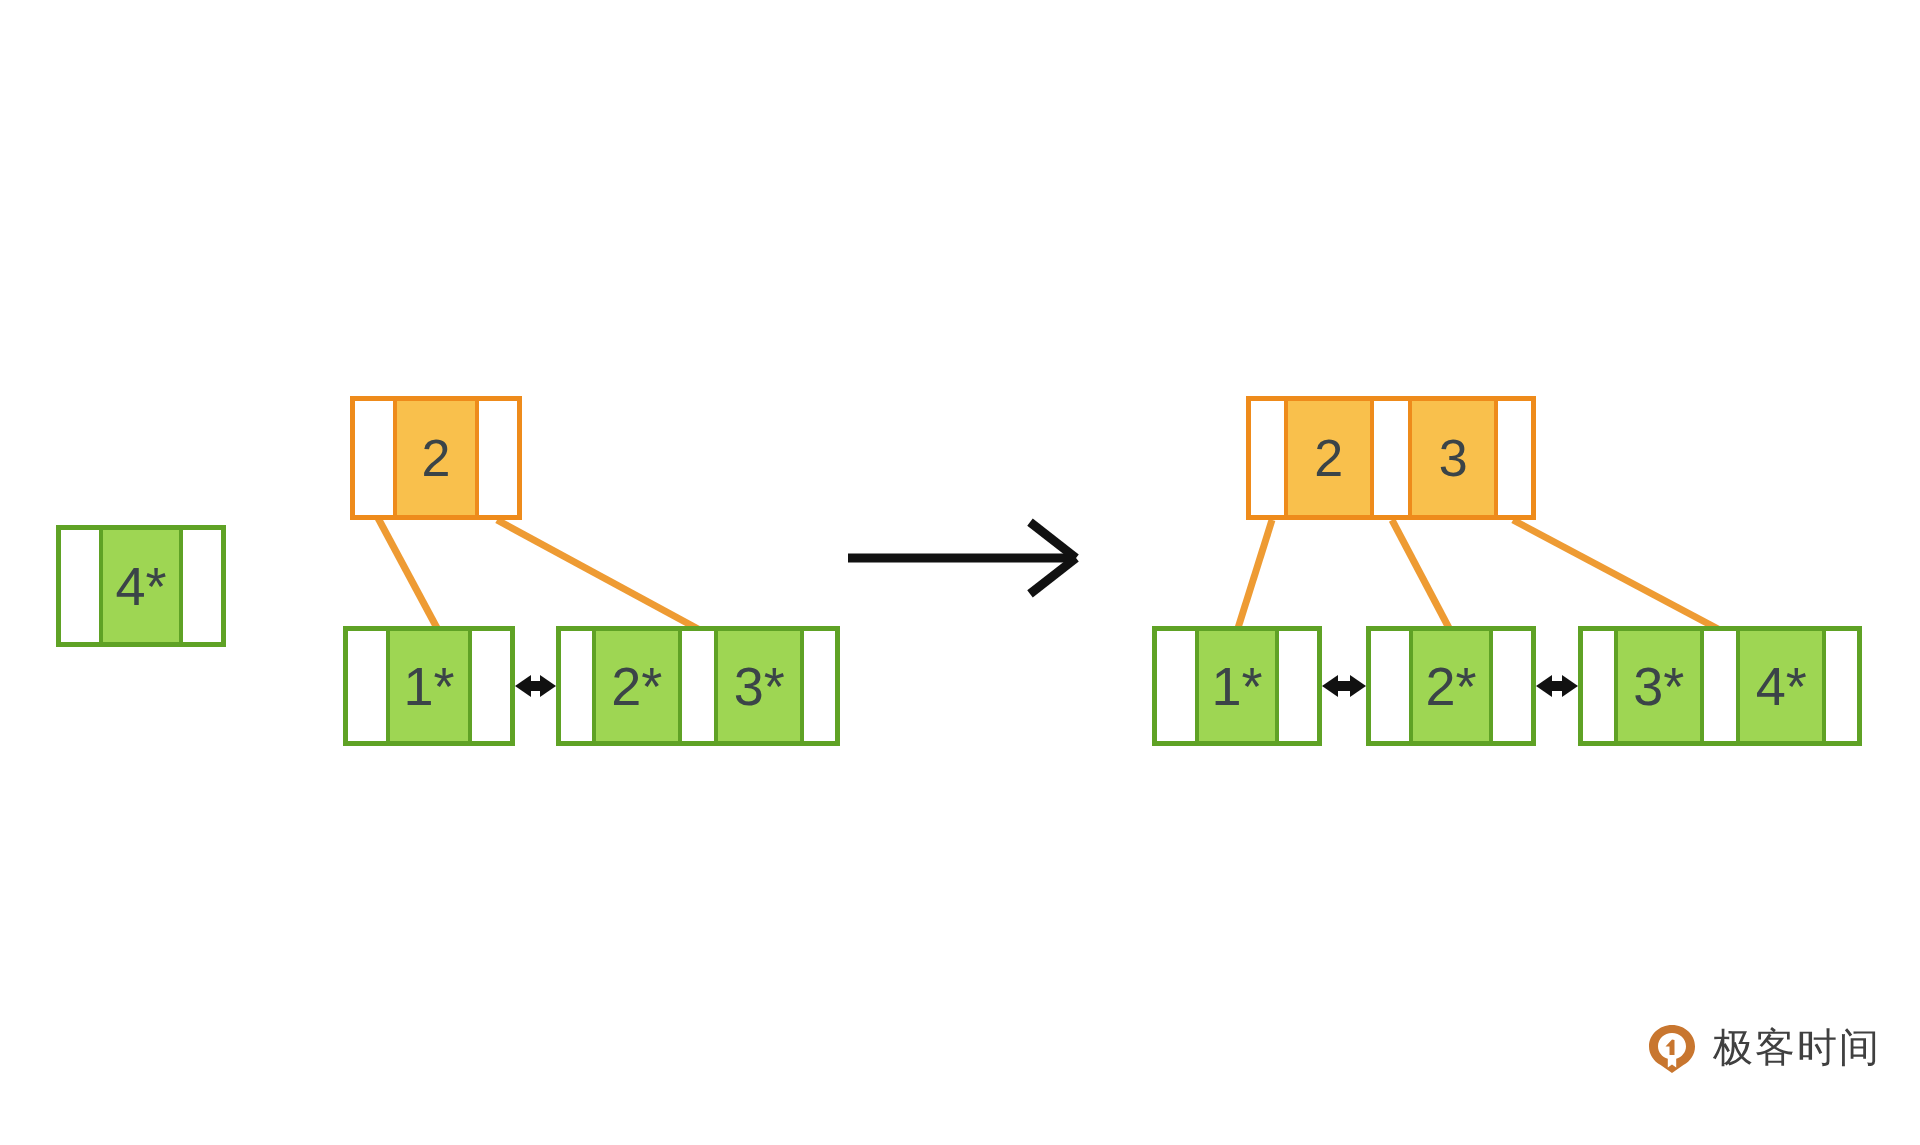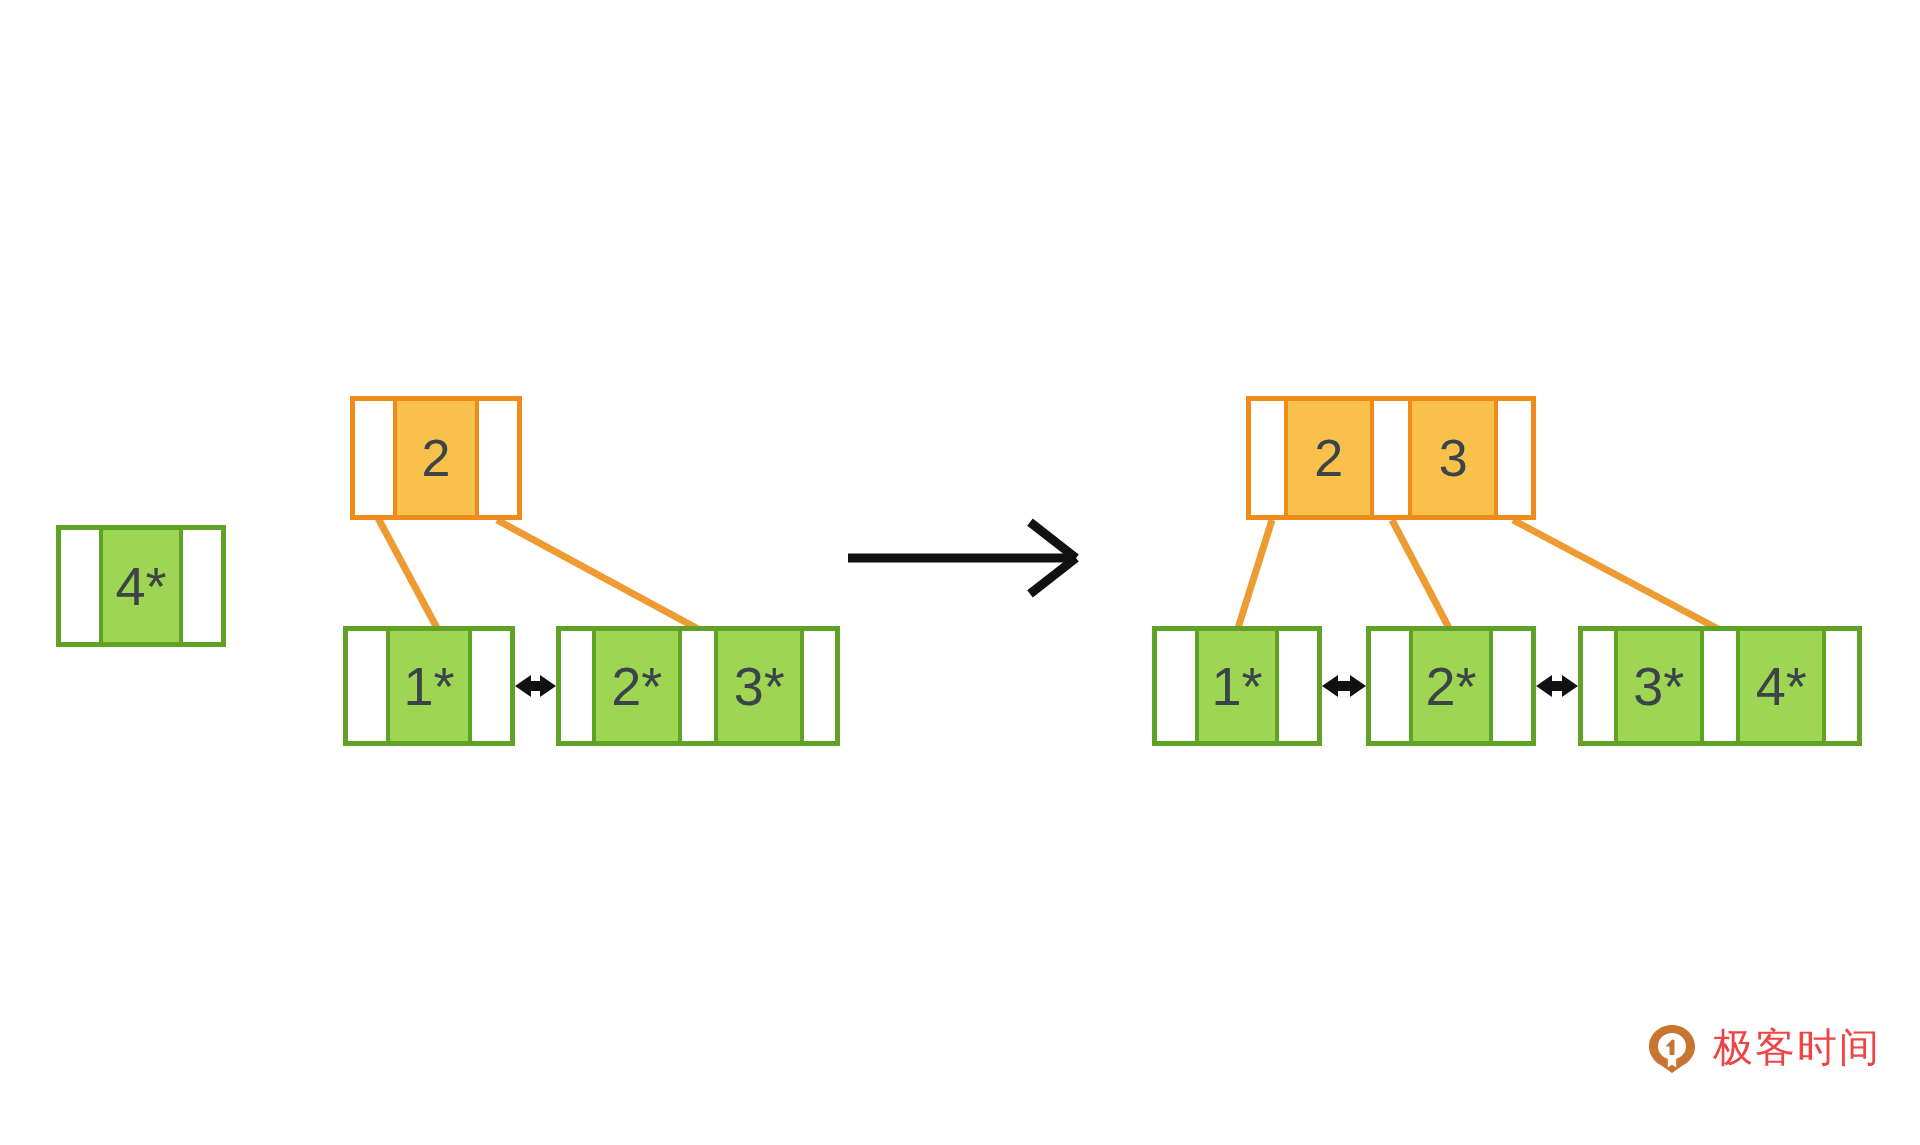--- a/index.html
+++ b/index.html
@@ -73,21 +73,21 @@
   #brand-logo {
     position: absolute;
     display: flex;
     flex-direction: row;
     align-items: center;
     gap: 14px;
   }
   #brand-logo .logo-text {
     font-family: "DejaVu Sans", sans-serif;
     font-size: 40px;
-    color: #ef4444;
+    color: #404040;
     letter-spacing: 2px;
     white-space: nowrap;
   }
 </style>
 </head>
 <body>
 
 <div id="canvas">
 
   <svg class="svg-layer" id="svg-layer" viewBox="0 0 1920 1145">

